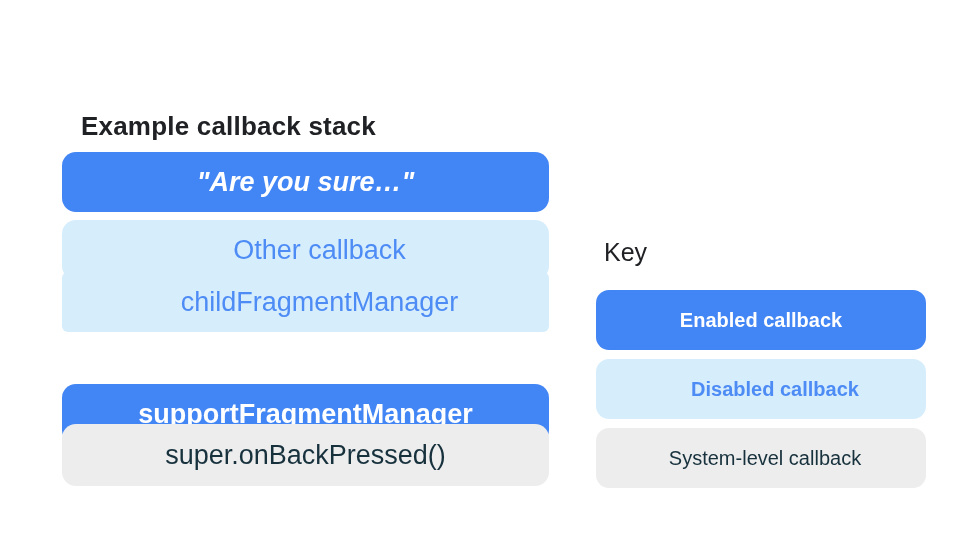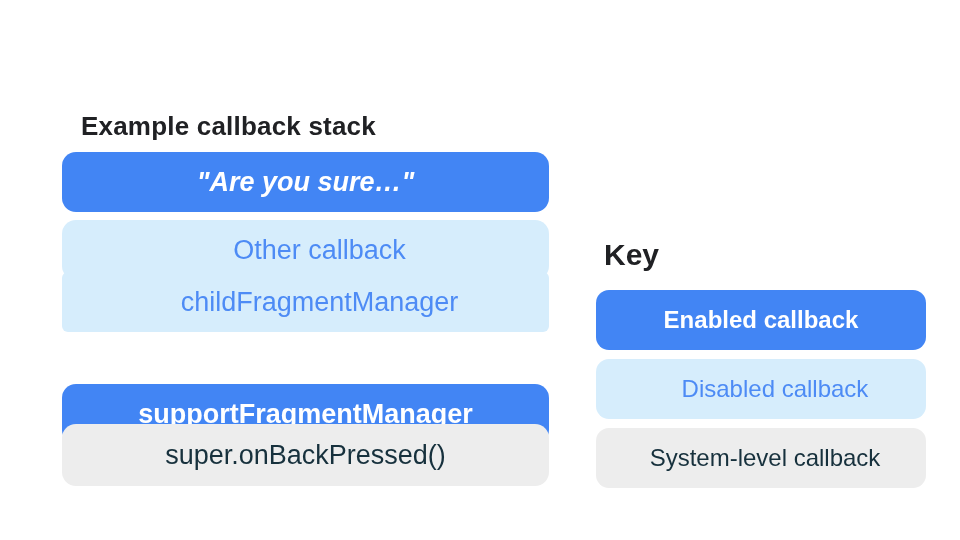--- a/index.html
+++ b/index.html
@@ -50,40 +50,40 @@
   .disabled { background: #D6EDFC; color: #4D8BF5; font-weight: 400; padding-left: 28px; }
   .system   { background: #EDEDED; color: #17313D; font-weight: 400; }
 
   .em { font-style: italic; }
 
   
   .key-label {
     position: absolute;
     left: 604px;
     top: 238px;
-    font-size: 30px;
-    font-weight: 700;
+    font-size: 25px;
+    font-weight: 400;
     color: #202124;
     white-space: nowrap;
   }
   .key-box {
     position: absolute;
     left: 596px;
     width: 330px;
     height: 60px;
     border-radius: 13px;
     display: flex;
     align-items: center;
     justify-content: center;
-    font-size: 24px;
+    font-size: 20px;
     white-space: pre;
     box-sizing: border-box;
   }
   .kpos-0 { top: 290px; }
-  .kpos-1 { top: 359px; }
+  .kpos-1 { top: 359px; font-weight: bold; }
   .kpos-2 { top: 428px; padding-left: 8px; }
 </style>
 </head>
 <body>
 
 <div class="canvas">
 
   <h1 class="title">Example callback stack</h1>
 
   <div>

